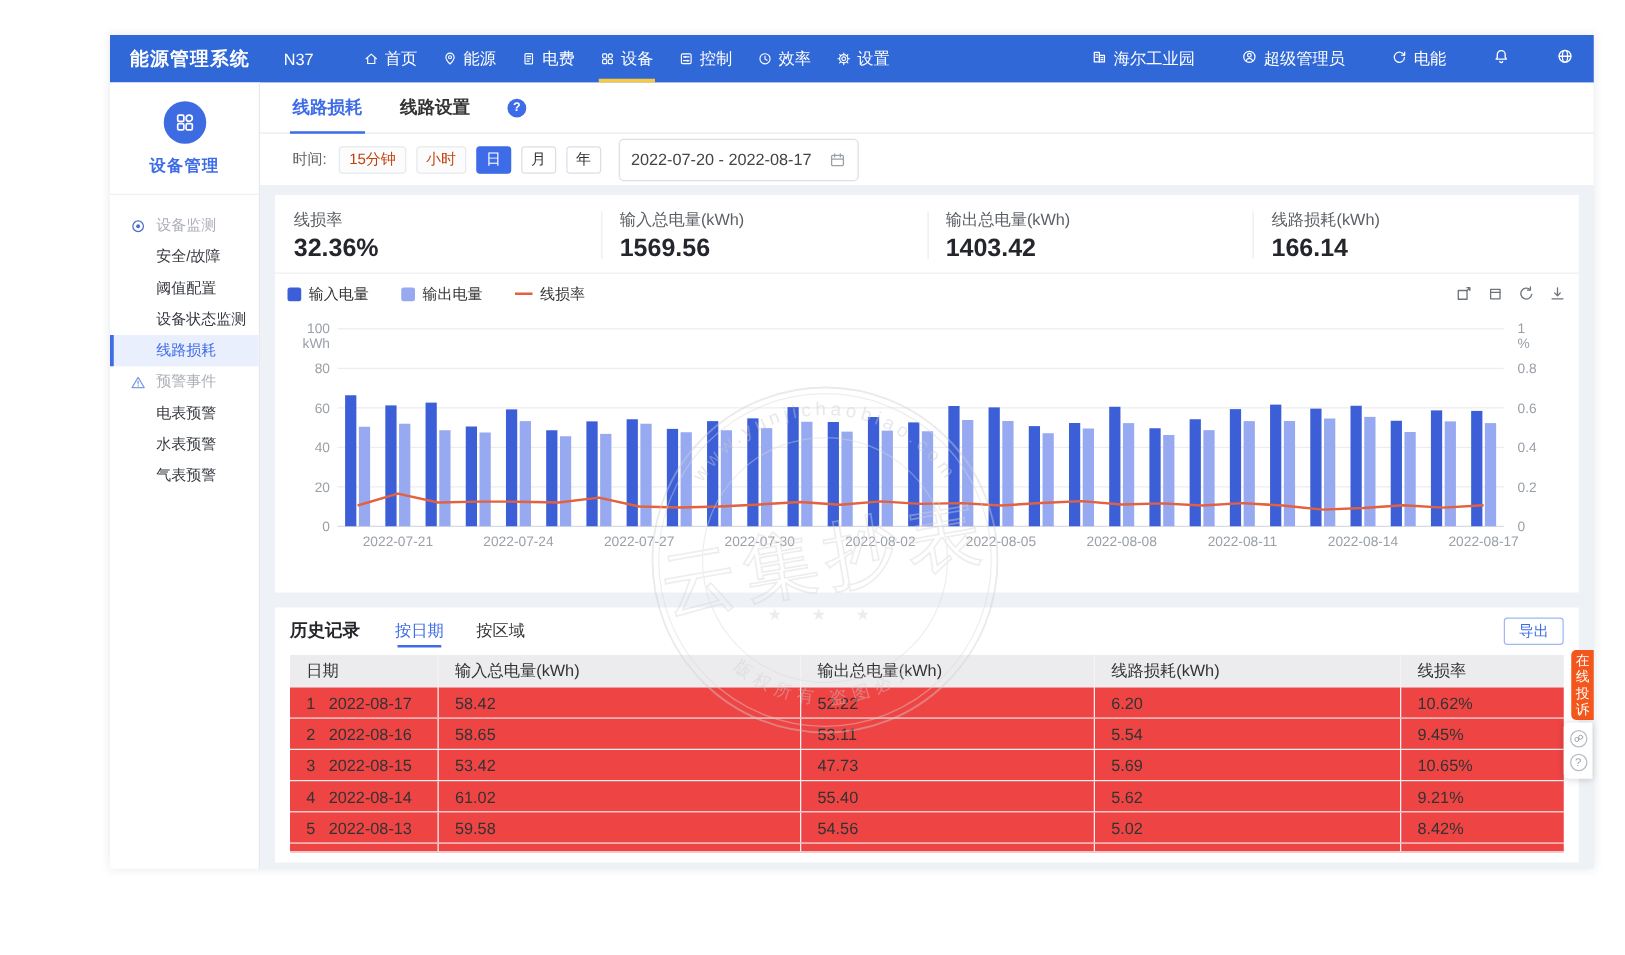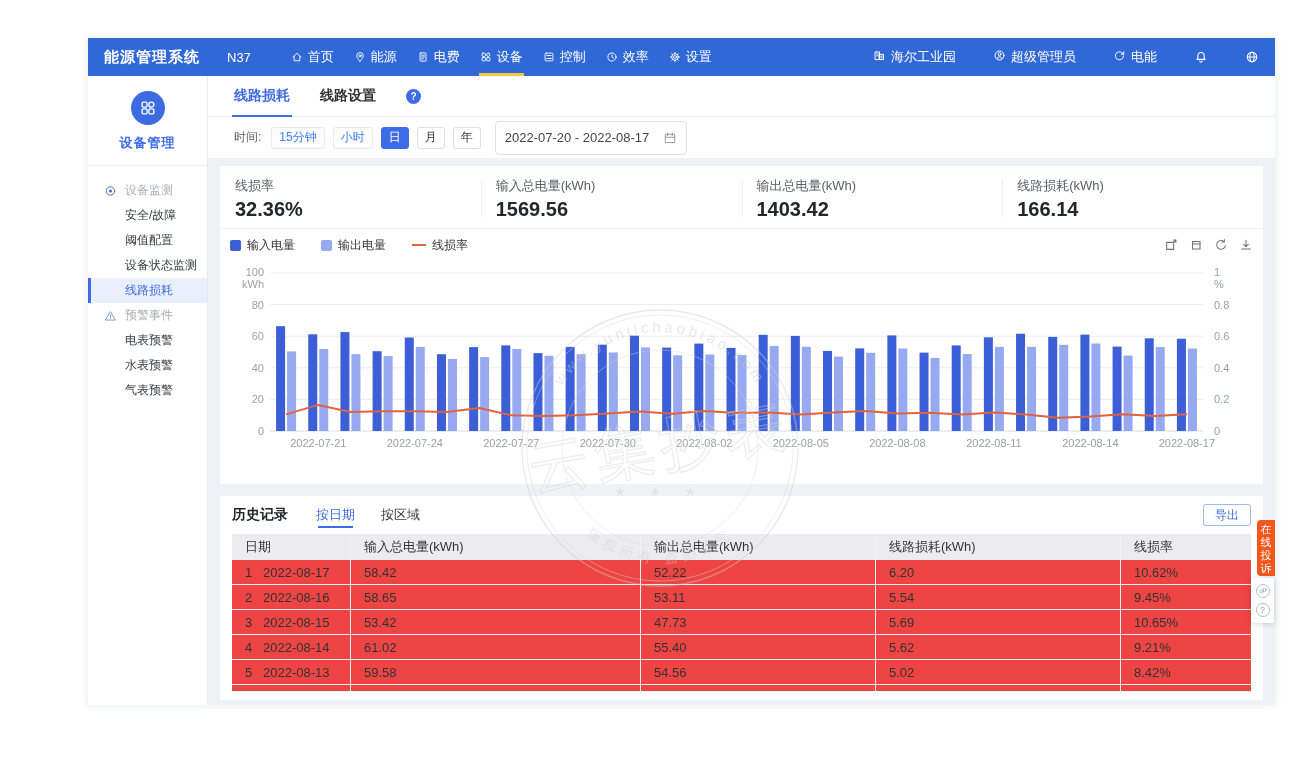--- a/index.html
+++ b/index.html
@@ -1,30 +1,30 @@
 <!DOCTYPE html>
 <html><head>
 <meta charset="utf-8">
 <title>能源管理系统</title>
 <style>
   *{box-sizing:border-box;margin:0;padding:0}
   body{margin:0;background:#fff}
   .page{position:relative;width:1300px;height:764px;background:#fff;overflow:hidden;
         font-family:"Liberation Sans","DejaVu Sans",sans-serif;color:#333}
-  .app{position:absolute;left:88px;top:38px;width:1187px;height:667px;background:#eef1f5;box-shadow:0 0 8px rgba(20,40,90,.10)}
+  .app{position:absolute;left:88px;top:28px;width:1187px;height:667px;background:#eef1f5;box-shadow:0 0 8px rgba(20,40,90,.10)}
 
   
   .navbar{height:38px;background:#3168d8;display:flex;align-items:center;padding:0 16px;color:#fff}
   .brand{font-size:15px;font-weight:bold;letter-spacing:1px;white-space:nowrap}
   .code{margin-left:27px;font-size:13px}
   .nav-items{display:flex;margin-left:30px;height:38px}
   .nav-item{position:relative;display:flex;align-items:center;gap:5px;padding:0 10px;font-size:13px;cursor:pointer;white-space:nowrap}
   .nav-item svg{display:block}
   .nav-item.active::after{content:"";position:absolute;left:9px;right:9px;bottom:0;height:3px;background:#f7c940}
-  .nav-right{margin-left:auto;display:flex;align-items:center;gap:37px;font-size:13px}
+  .nav-right{margin-left:auto;display:flex;align-items:flex-start;gap:37px;font-size:13px}
   .nav-chip{display:flex;align-items:center;gap:5px;cursor:pointer;white-space:nowrap}
   .nav-iconbtn{display:flex;align-items:center;cursor:pointer}
 
   
   .app-body{position:absolute;top:38px;left:0;right:0;bottom:0;display:flex}
   .sidebar{width:120px;background:#fff;border-right:1px solid #e9e9ec;flex:none}
   .side-head{padding:15px 0 13px;text-align:center;border-bottom:1px solid #f0f0f0}
   .side-logo{width:34px;height:34px;border-radius:50%;background:#3d6be1;display:inline-flex;align-items:center;justify-content:center}
   .side-title{margin-top:9px;color:#3e6ce8;font-size:13px;font-weight:bold;letter-spacing:1px}
   .menu{padding-top:12px}
@@ -42,21 +42,21 @@
   .tabs-row{height:41px;display:flex;align-items:center;border-bottom:1px solid #ebebee;padding-left:26px}
   .ptab{position:relative;height:41px;display:flex;align-items:center;font-size:14px;color:#333;margin-right:30px;cursor:pointer;font-weight:bold}
   .ptab.active{color:#3e6ce8}
   .ptab.active::after{content:"";position:absolute;left:-2px;right:-2px;bottom:0;height:2px;background:#3e6ce8}
   .help-dot{width:15px;height:15px;border-radius:50%;background:#3e6ce8;color:#fff;font-size:10px;font-weight:bold;
             display:flex;align-items:center;justify-content:center;cursor:pointer}
   .filter-row{height:41px;display:flex;align-items:center;padding-left:26px;gap:8px}
   .filter-label{font-size:12px;color:#606266;margin-right:2px}
   .fbtn{height:22px;padding:0 7px;border:1px solid #dcdfe6;border-radius:3px;background:#fff;font-size:12px;color:#333;
         display:flex;align-items:center;cursor:pointer}
-  .fbtn.disabled{color:#3b82f6;border-color:#e7e9ee;background:#fcfcfd;cursor:not-allowed}
+  .fbtn.disabled{color:#c2410c;border-color:#e7e9ee;background:#fcfcfd;cursor:not-allowed}
   .fbtn.active{background:#3e6ce8;border-color:#3e6ce8;color:#fff}
   .date-input{height:34px;width:192px;border:1px solid #dcdfe6;border-radius:4px;display:flex;align-items:center;
               padding:0 9px;font-size:13px;color:#444;margin-left:6px;cursor:pointer;background:#fff}
   .date-input .cal{margin-left:auto;display:flex}
 
   
   .card-mid{margin:0 12px;height:318px}
   .stats{display:flex;height:62px}
   .stat{flex:1;padding:11px 0 0 15px;position:relative}
   .stat + .stat::before{content:"";position:absolute;left:0;top:13px;bottom:11px;width:1px;background:#ededf0}

